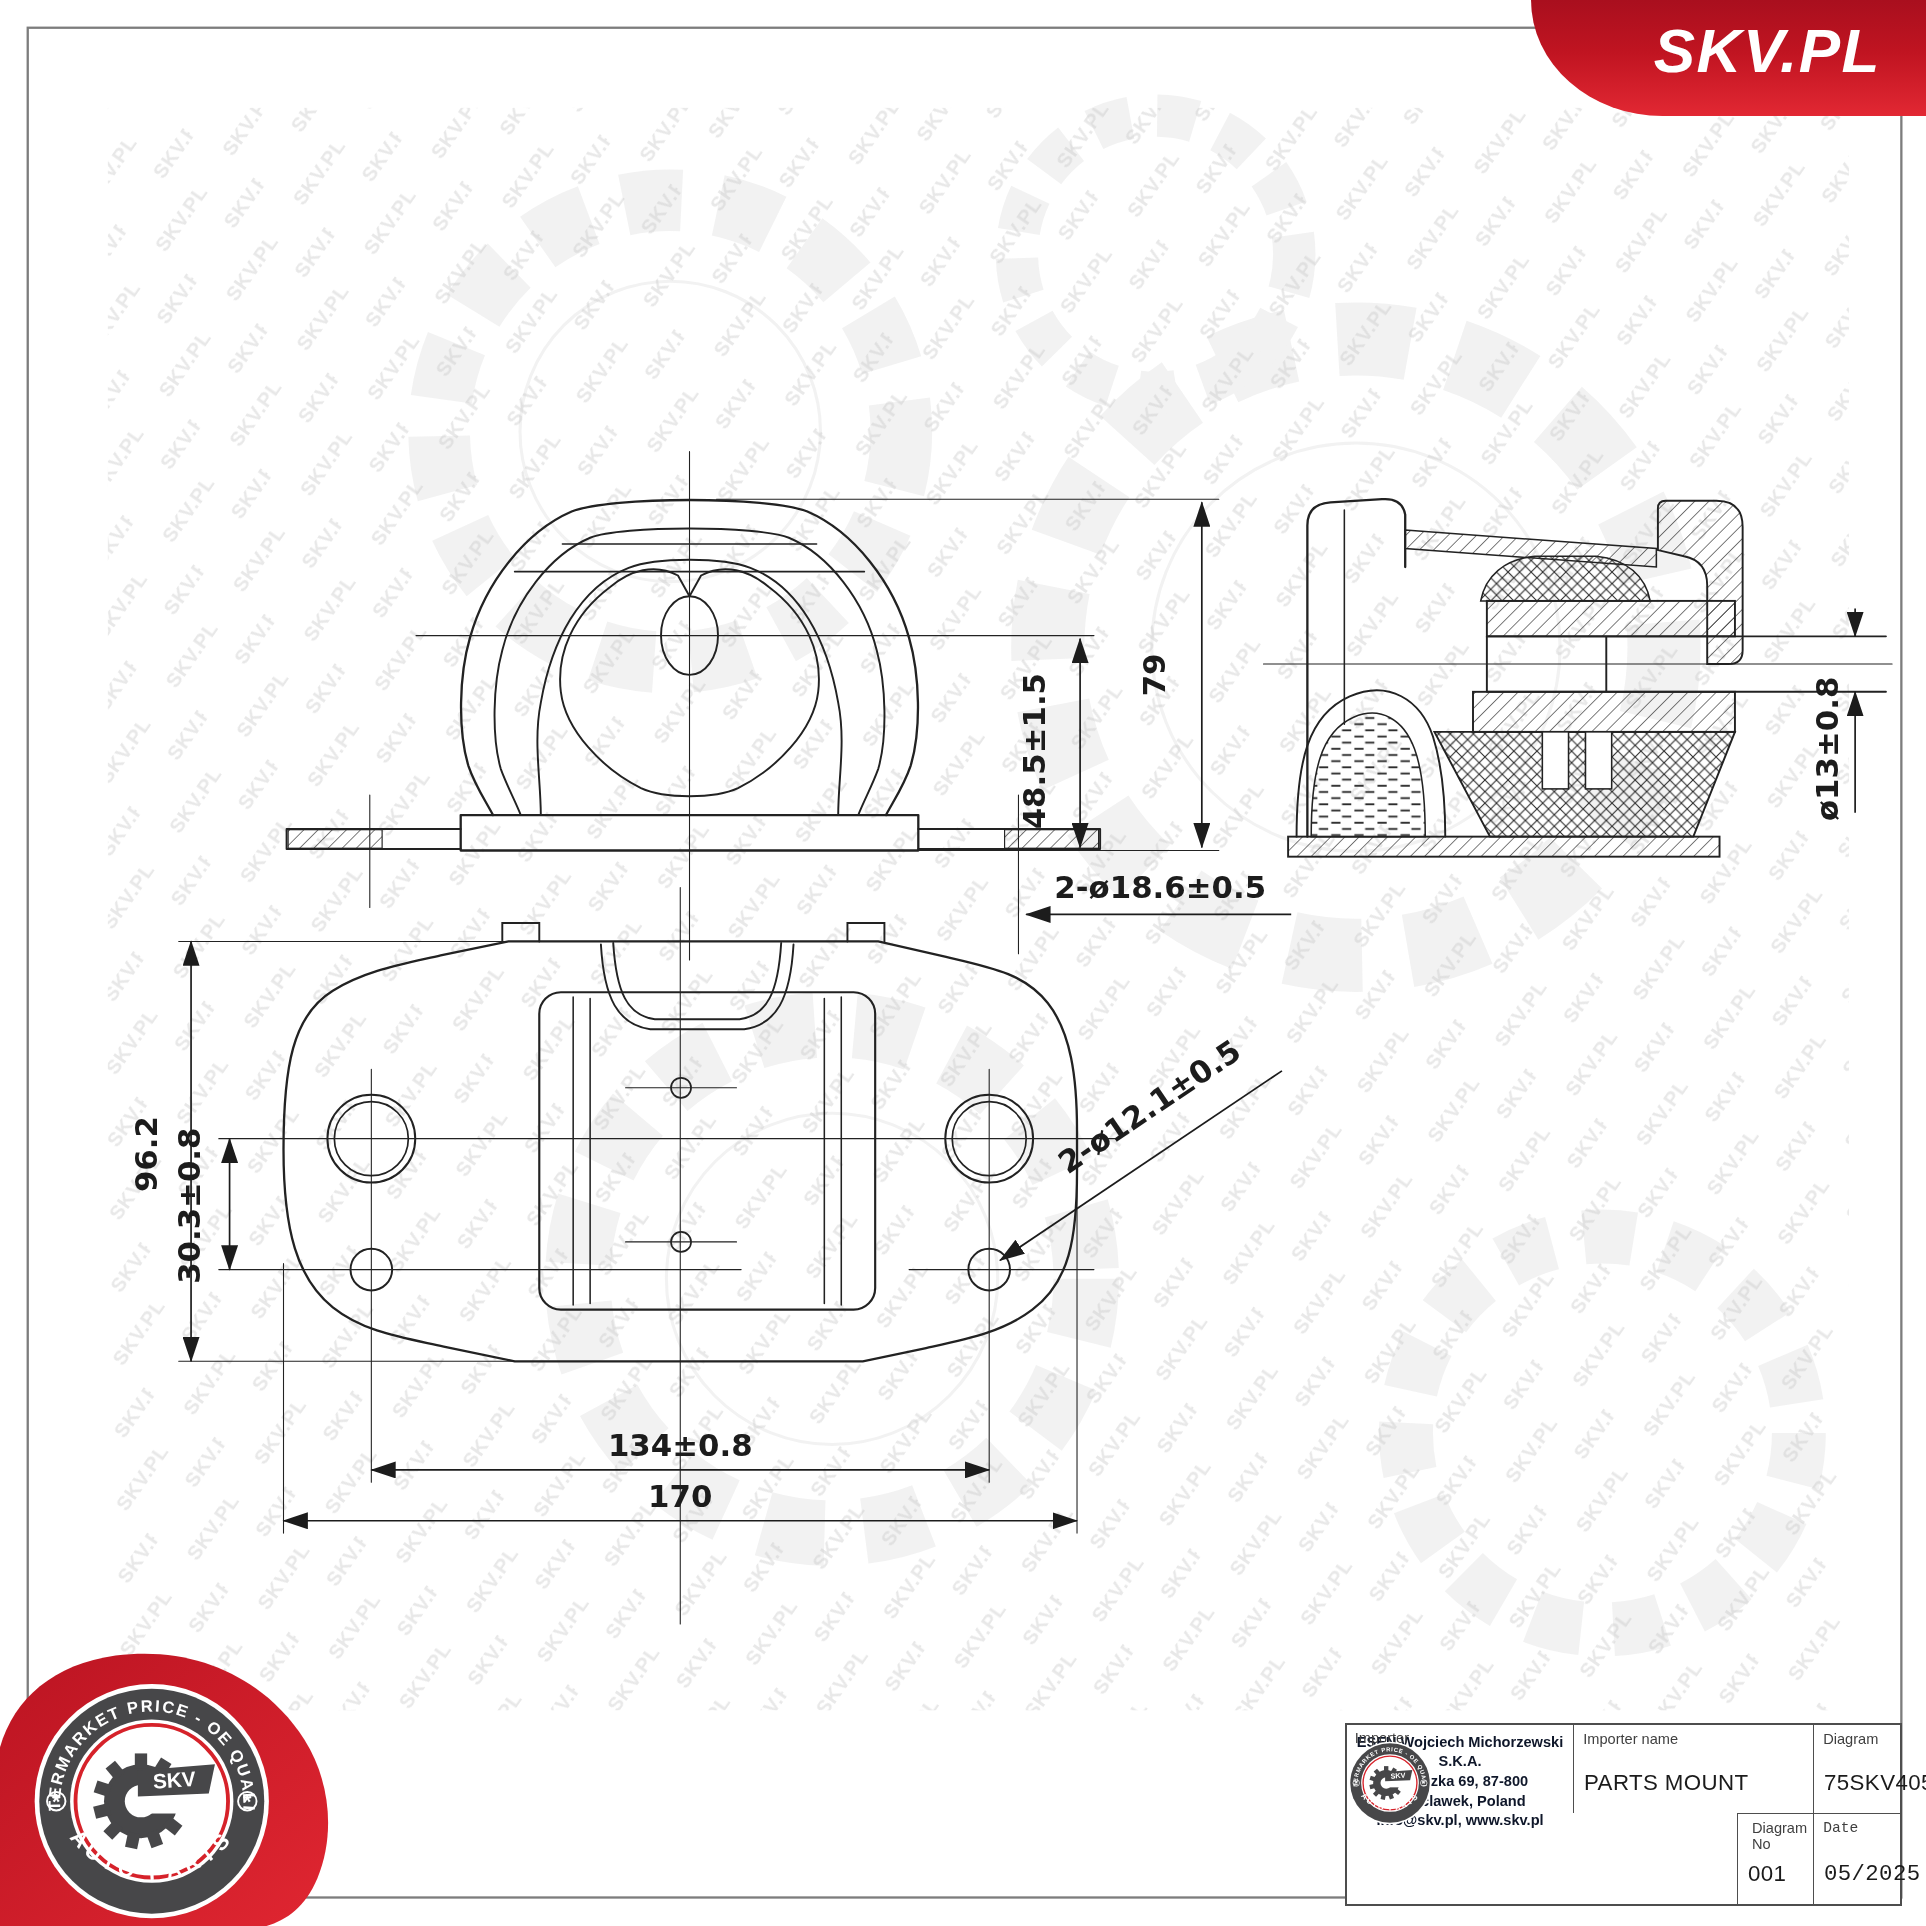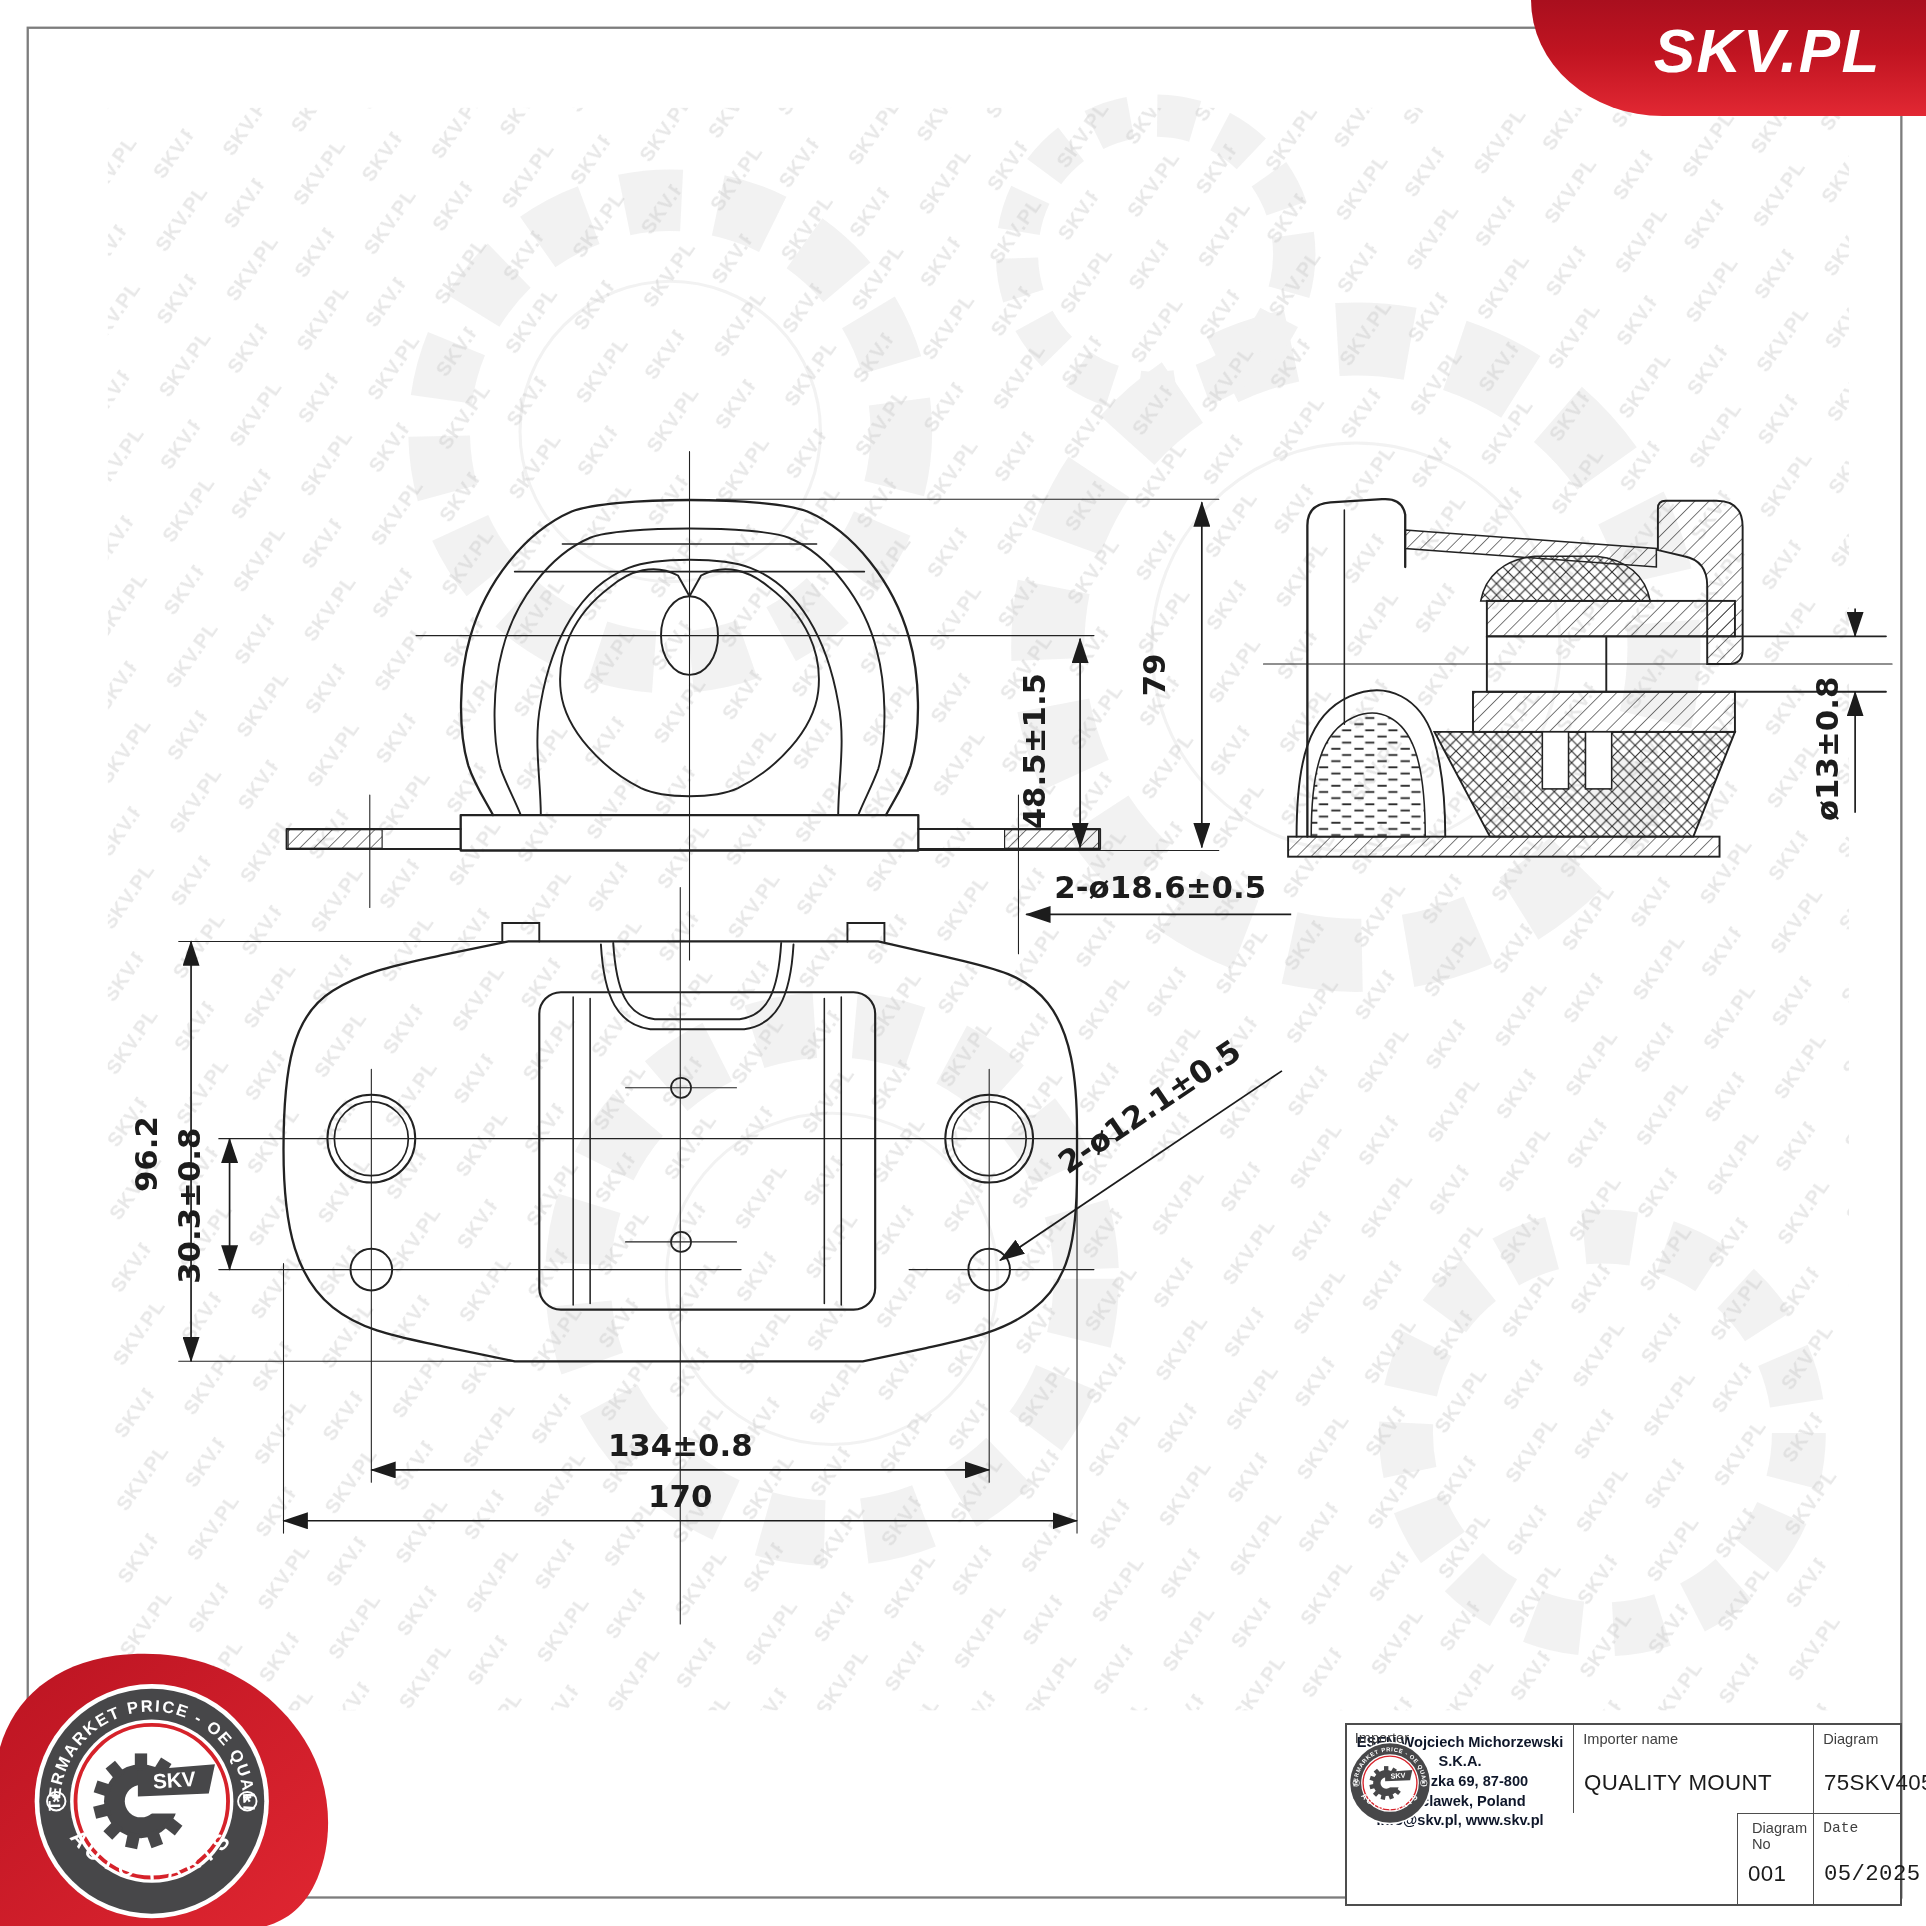--- a/index.html
+++ b/index.html
@@ -222,21 +222,21 @@
     </svg>
     <div class="addr">
       <div class="l1">ESEN Wojciech Michorzewski S.K.A.</div>
       <div class="l2">Papiezka 69, 87-800 Wloclawek, Poland</div>
       <div class="l3">info@skv.pl, www.skv.pl</div>
     </div>
   </div>
 
   <div class="cell toprow" id="cell-product">
     <div class="lbl">Importer name</div>
-    <div class="val">QUALITY MOUNT</div>
+    <div class="val">PARTS MOUNT</div>
   </div>
 
   <div class="cell toprow" style="grid-column:4;">
     <div class="lbl">Diagram</div>
     <div class="val">75SKV405</div>
   </div>
 
 
   <div class="cell" style="grid-row:2;grid-column:3;padding-left:14px;">
     <div class="lbl">Diagram No</div>

